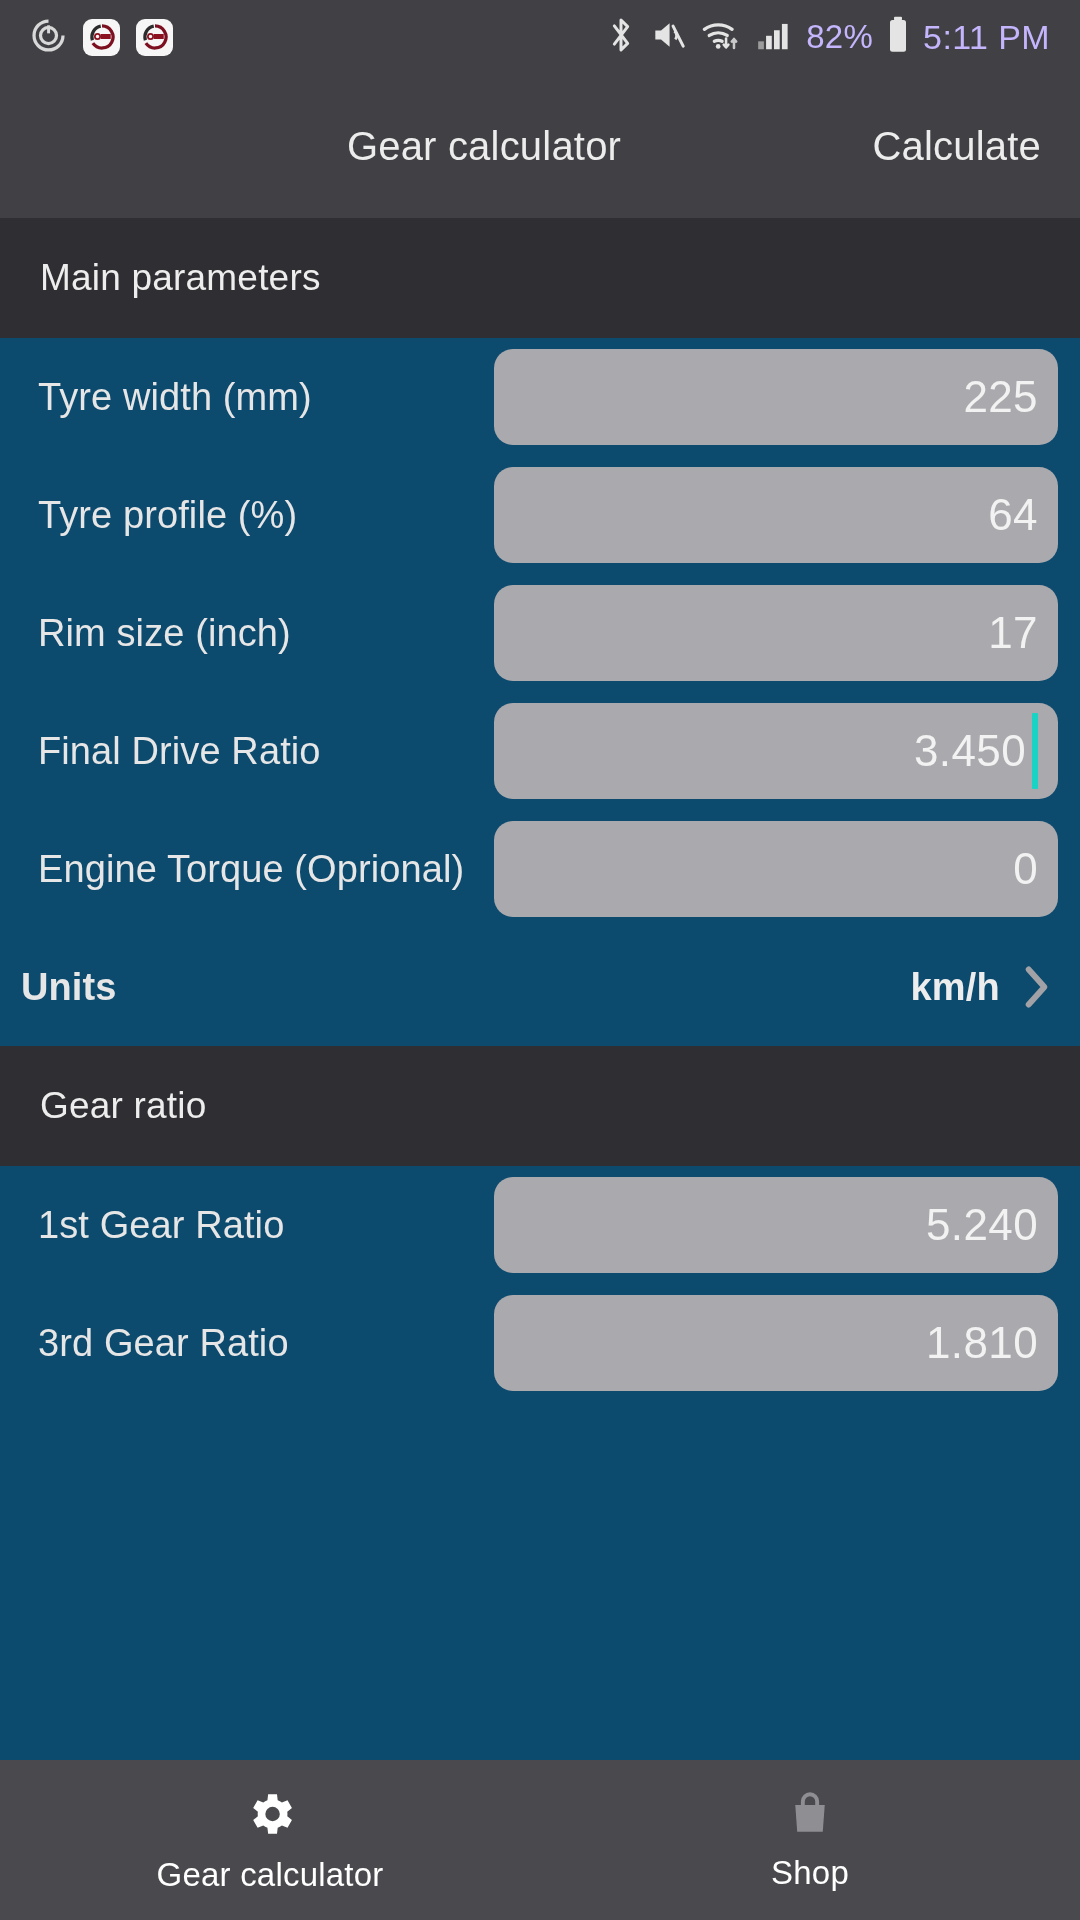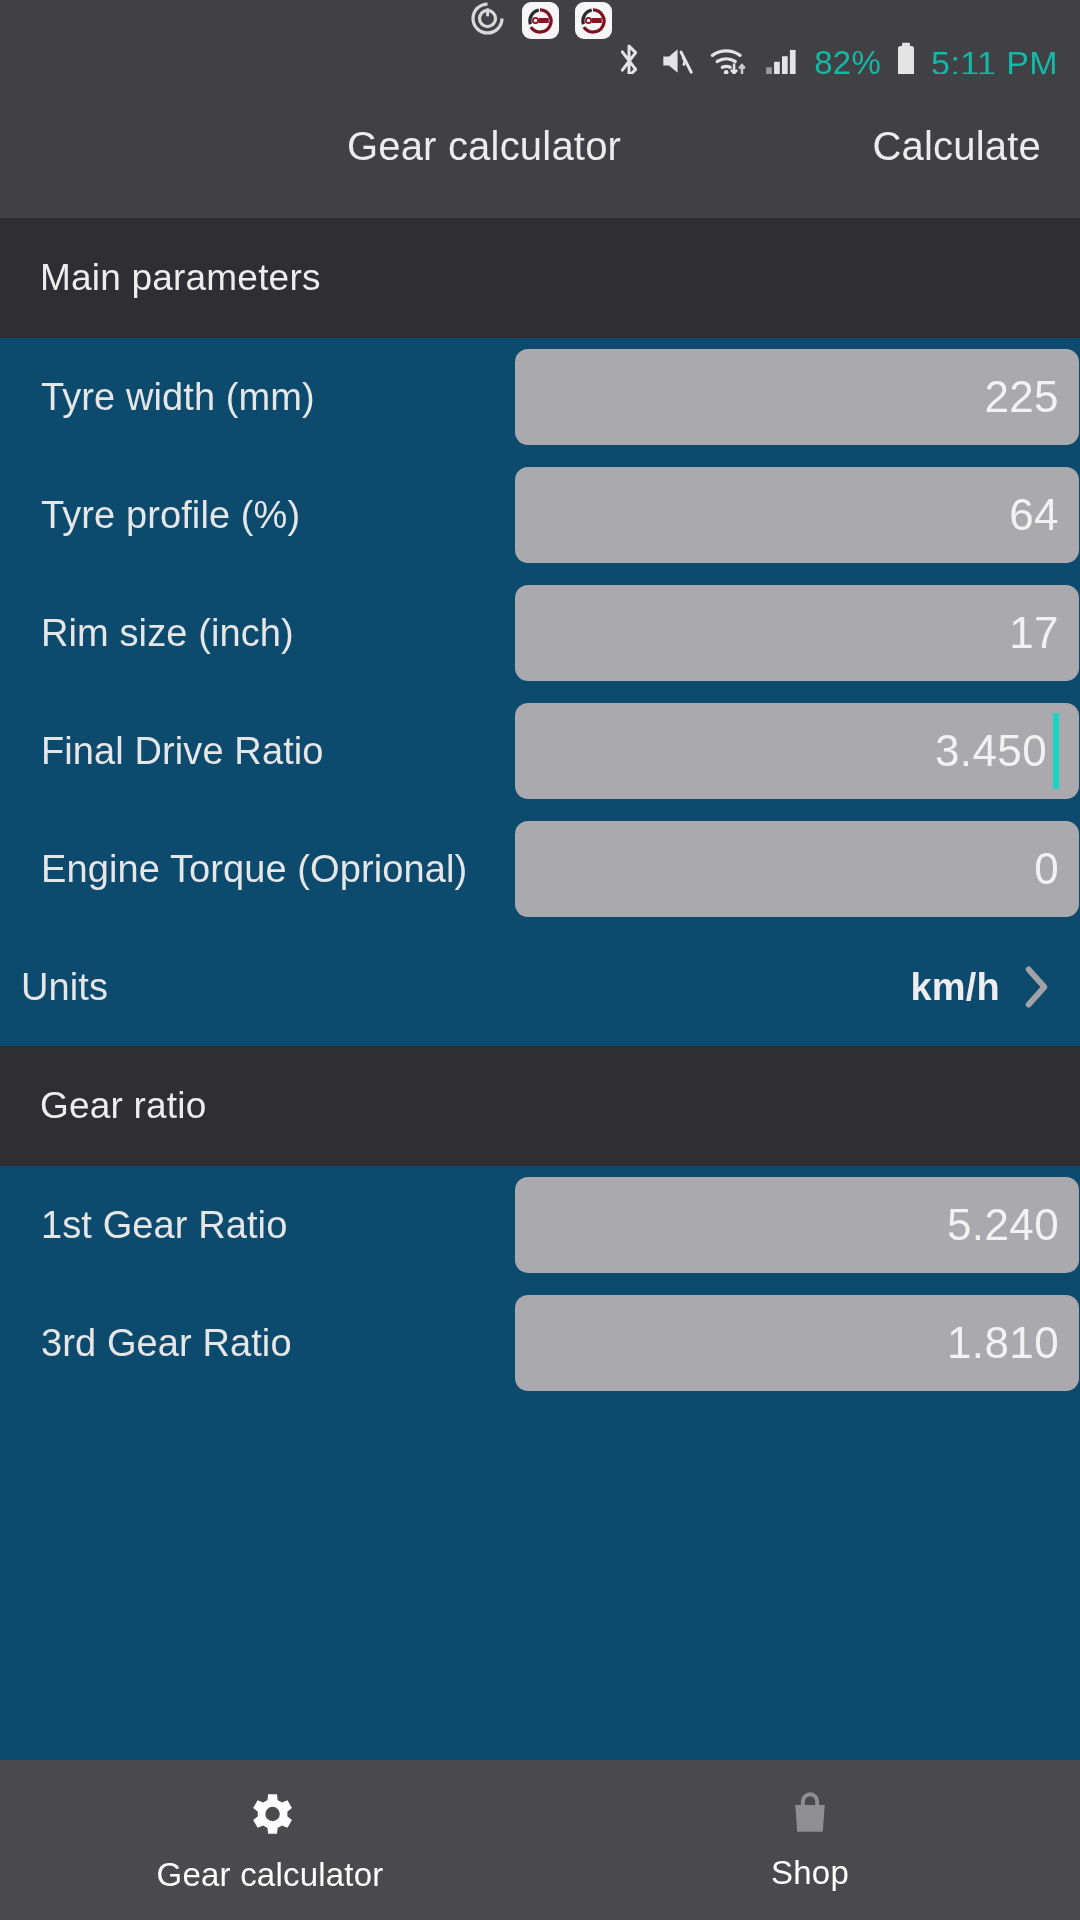--- a/index.html
+++ b/index.html
@@ -7,21 +7,21 @@
     width:1080px; height:1920px;
     background:#555458;
     font-family:"Liberation Sans", sans-serif;
     overflow:hidden;
   }
   #app { position:relative; width:1080px; height:1920px; background:#555458; }
 
   
   .statusbar{
     height:74px; background:#414044; display:flex; align-items:center;
-    padding:0 22px; color:#14b8a6;flex-direction:column;
+    padding:0 30px; color:#c4b5fd;
   }
   .sb-left{ display:flex; align-items:center; gap:16px; }
   .sb-right{ margin-left:auto; display:flex; align-items:center; gap:13px; }
   .sb-ico{ display:block; }
   .appicon{
     width:37px; height:37px; background:#f6f6f6; border-radius:9px;
     display:flex; align-items:center; justify-content:center;
   }
   .sb-batt{ font-size:33px; letter-spacing:.3px; font-weight:400; }
   .sb-time{ font-size:34px; letter-spacing:.4px; }
@@ -44,40 +44,39 @@
   
   .content{
     position:absolute; top:218px; left:0; right:0; bottom:160px;
     background:#0c4a6e; overflow:hidden;
   }
   .section-header{
     height:120px; background:#2f2e32; display:flex; align-items:center;
     padding-left:40px; color:#ededed; font-size:37px; letter-spacing:.2px;
   }
   .row{
-    height:118px; display:flex; align-items:center; padding-left:20px;
+    height:118px; display:flex; align-items:center; padding-left:38px;
     position:relative;
-    margin-left:21px;
   }
   .row-label{ color:#e6e6e6; font-size:38px; letter-spacing:.1px; }
   .field{
     position:absolute; left:494px; width:564px; height:96px;
-    background:#aaa9ad; border-radius:13px;
+    background:#aaa9ad; border-radius:19px;
     display:flex; align-items:center; justify-content:flex-end;
     padding-right:20px;
   }
   .field-value{ color:#f2f2f2; font-size:44px; letter-spacing:.4px; }
   .caret{
     width:6px; height:76px; background:#19d3c5; margin-left:6px;
     border-radius:1px;
   }
   .row-nav{
     height:118px; display:flex; align-items:center; padding:0 28px 0 21px;
   }
-  .row-nav .row-label{ flex:0 0 auto; }
+  .row-nav .row-label{ flex:0 0 auto;font-weight:bold; }
   .nav-value{
     margin-left:auto; color:#ededed; font-size:38px; letter-spacing:.2px;font-weight:bold;
   }
   .chev{ margin-left:22px; display:flex; align-items:center; }
 
   
   .bottomnav{
     position:absolute; left:0; right:0; bottom:0; height:160px;
     background:#4a494d; display:flex;
   }

